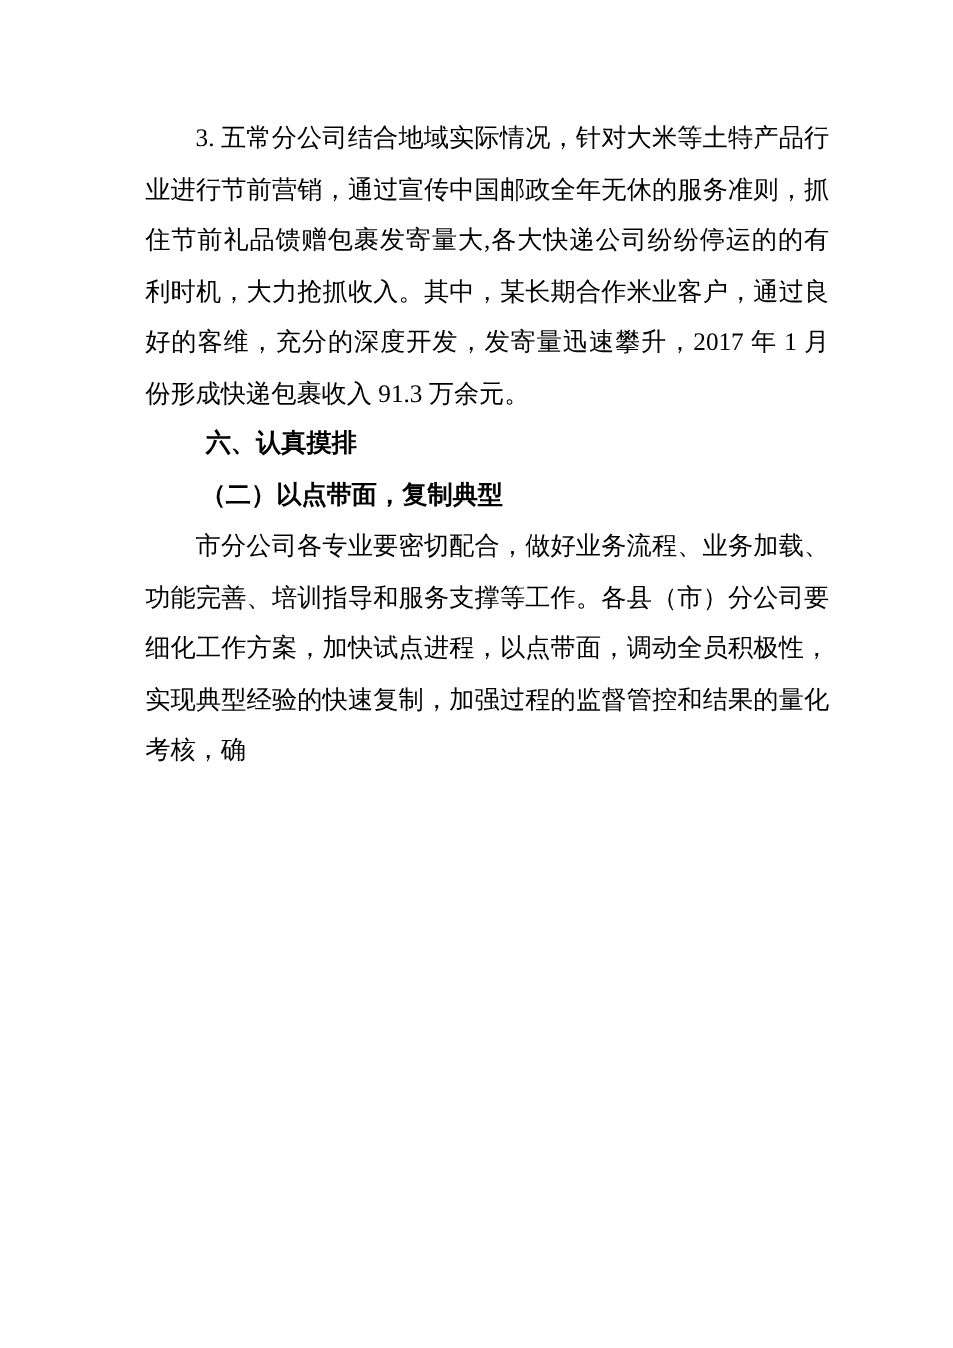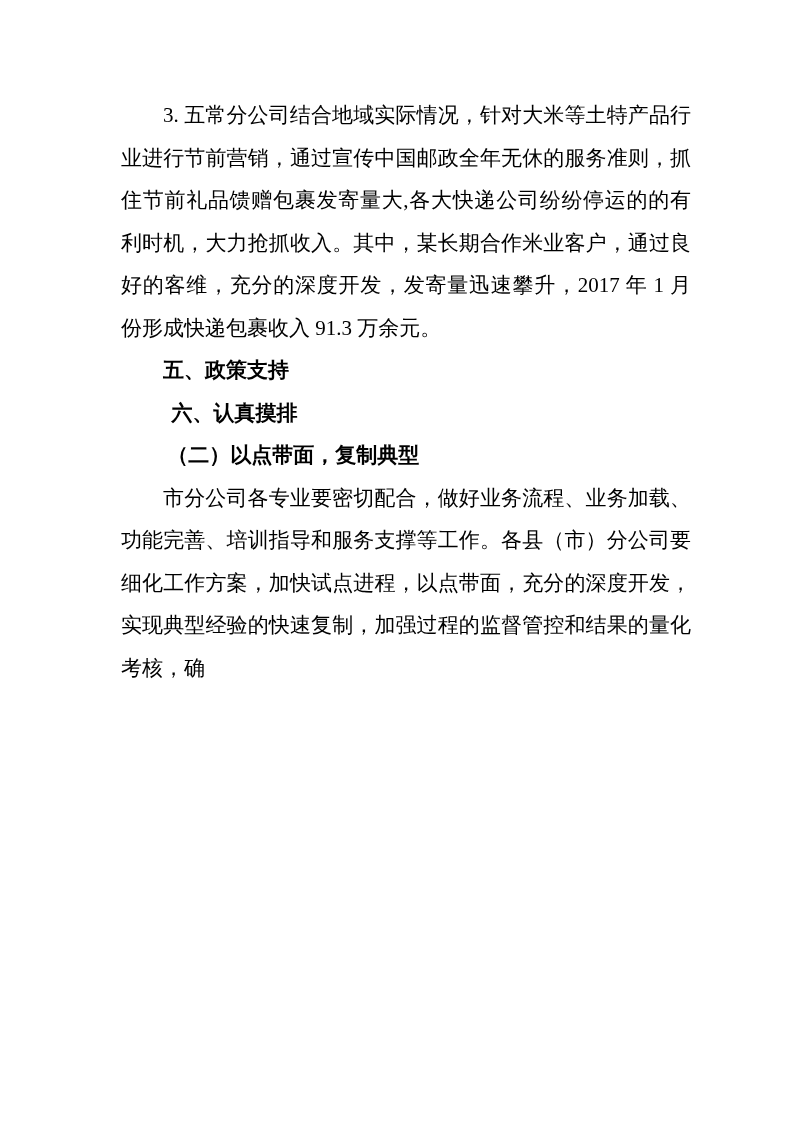--- a/index.html
+++ b/index.html
@@ -40,24 +40,23 @@
   .indent-22 { text-indent: 2.2em; }
   .indent-24 { text-indent: 2.4em; }
 </style>
 </head>
 <body>
 
 <div class="page">
 
   <p class="para">3. 五常分公司结合地域实际情况，针对大米等土特产品行业进行节前营销，通过宣传中国邮政全年无休的服务准则，抓住节前礼品馈赠包裹发寄量大,各大快递公司纷纷停运的的有利时机，大力抢抓收入。其中，某长期合作米业客户，通过良好的客维，充分的深度开发，发寄量迅速攀升，2017 年 1 月份形成快递包裹收入 91.3 万余元。</p>
 
-  <h3 class="heading indent-2">五、政策支持</h3>
 
 
   <h3 class="heading indent-24">六、认真摸排</h3>
 
 
 
   <h3 class="heading indent-22">（二）以点带面，复制典型</h3>
 
-  <p class="para">市分公司各专业要密切配合，做好业务流程、业务加载、功能完善、培训指导和服务支撑等工作。各县（市）分公司要细化工作方案，加快试点进程，以点带面，充分的深度开发，实现典型经验的快速复制，加强过程的监督管控和结果的量化考核，确</p>
+  <p class="para">市分公司各专业要密切配合，做好业务流程、业务加载、功能完善、培训指导和服务支撑等工作。各县（市）分公司要细化工作方案，加快试点进程，以点带面，调动全员积极性，实现典型经验的快速复制，加强过程的监督管控和结果的量化考核，确</p>
 
 </div>
 
 </body></html>

